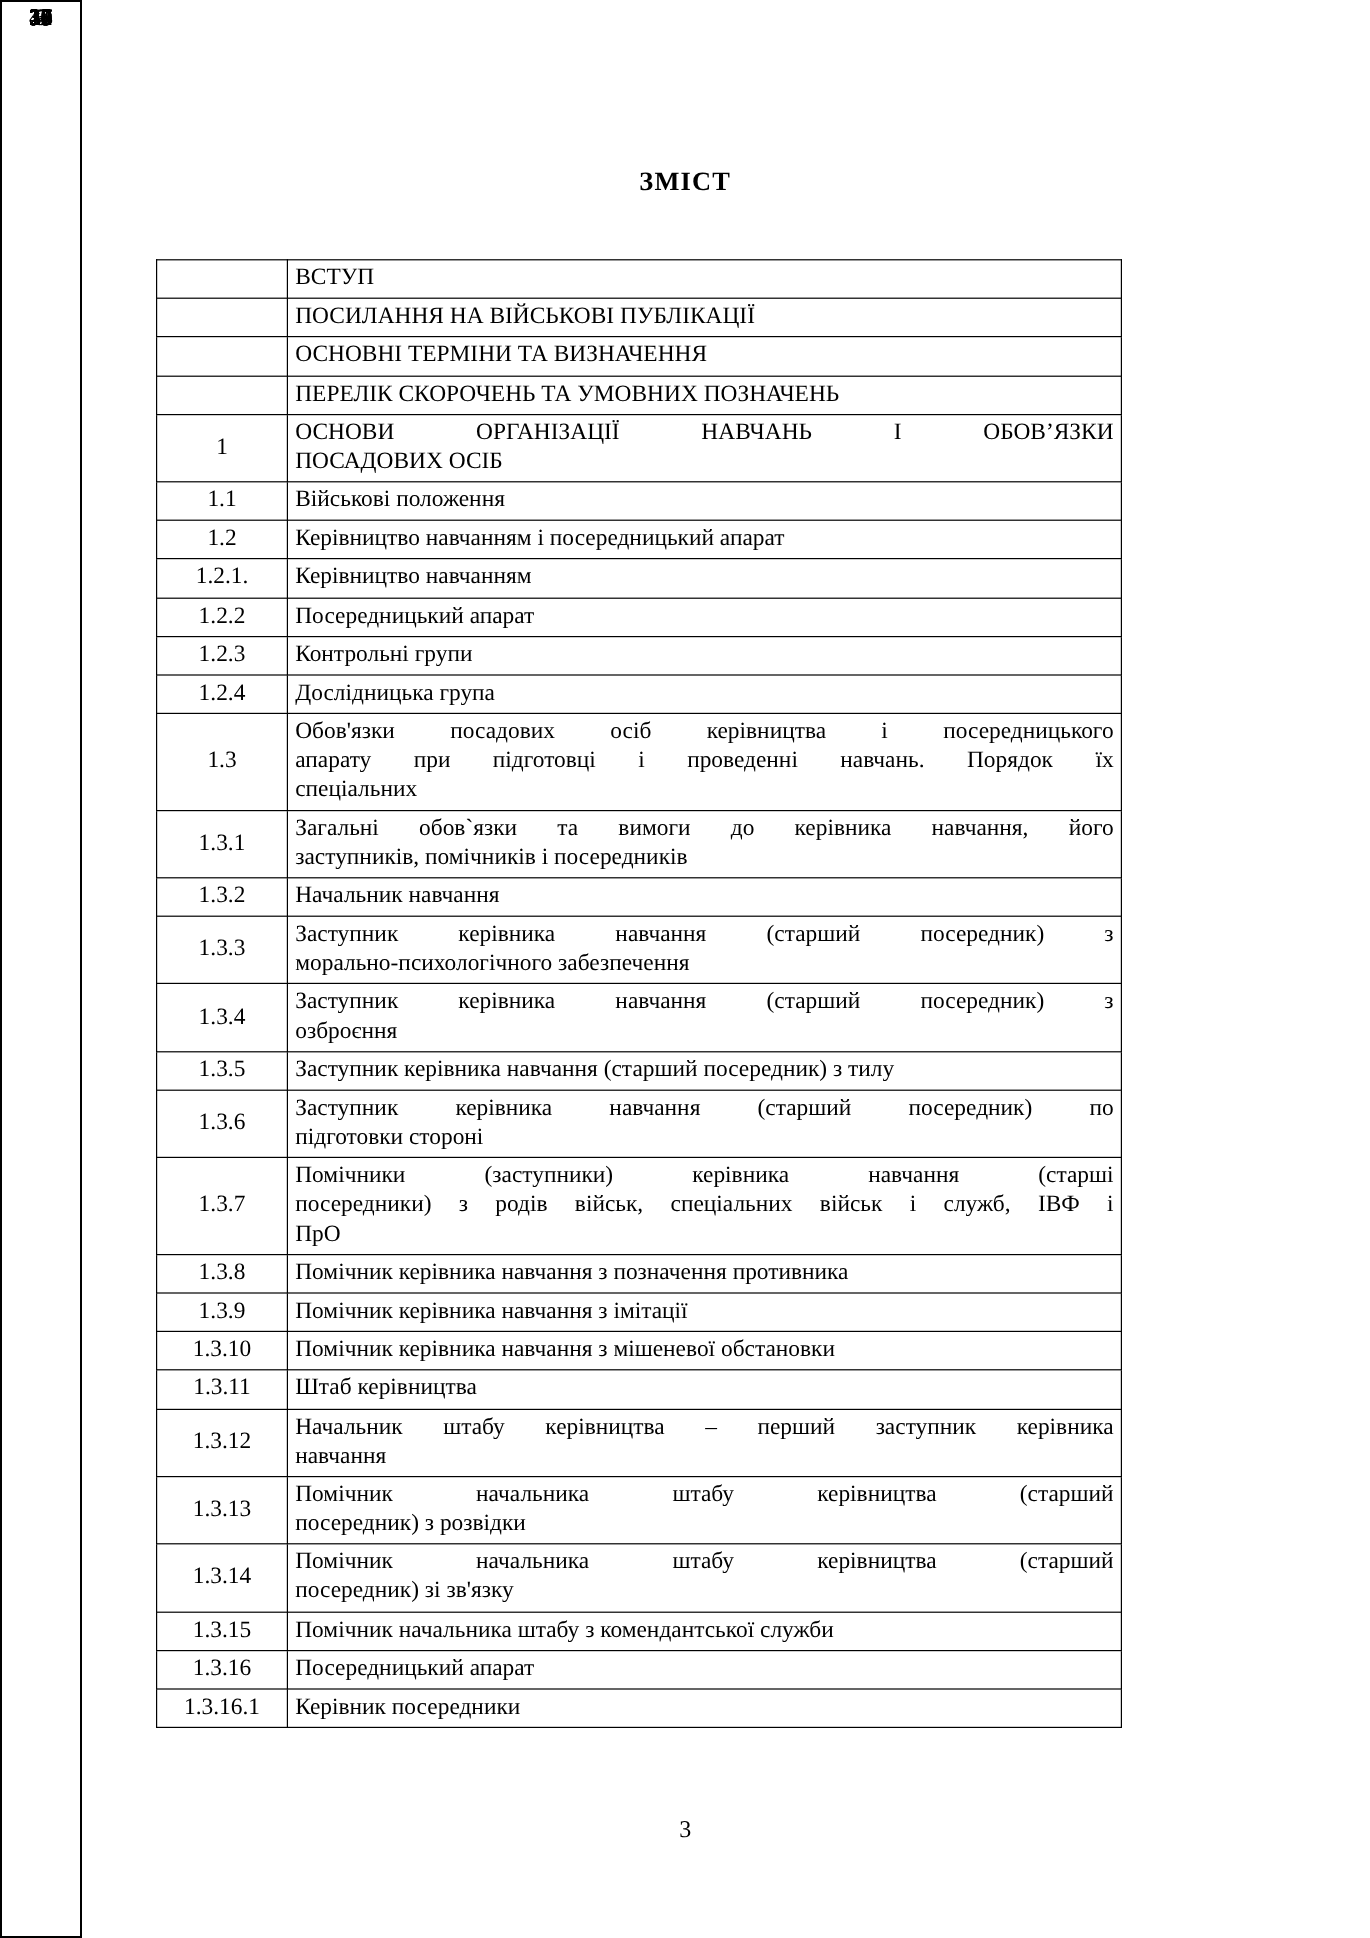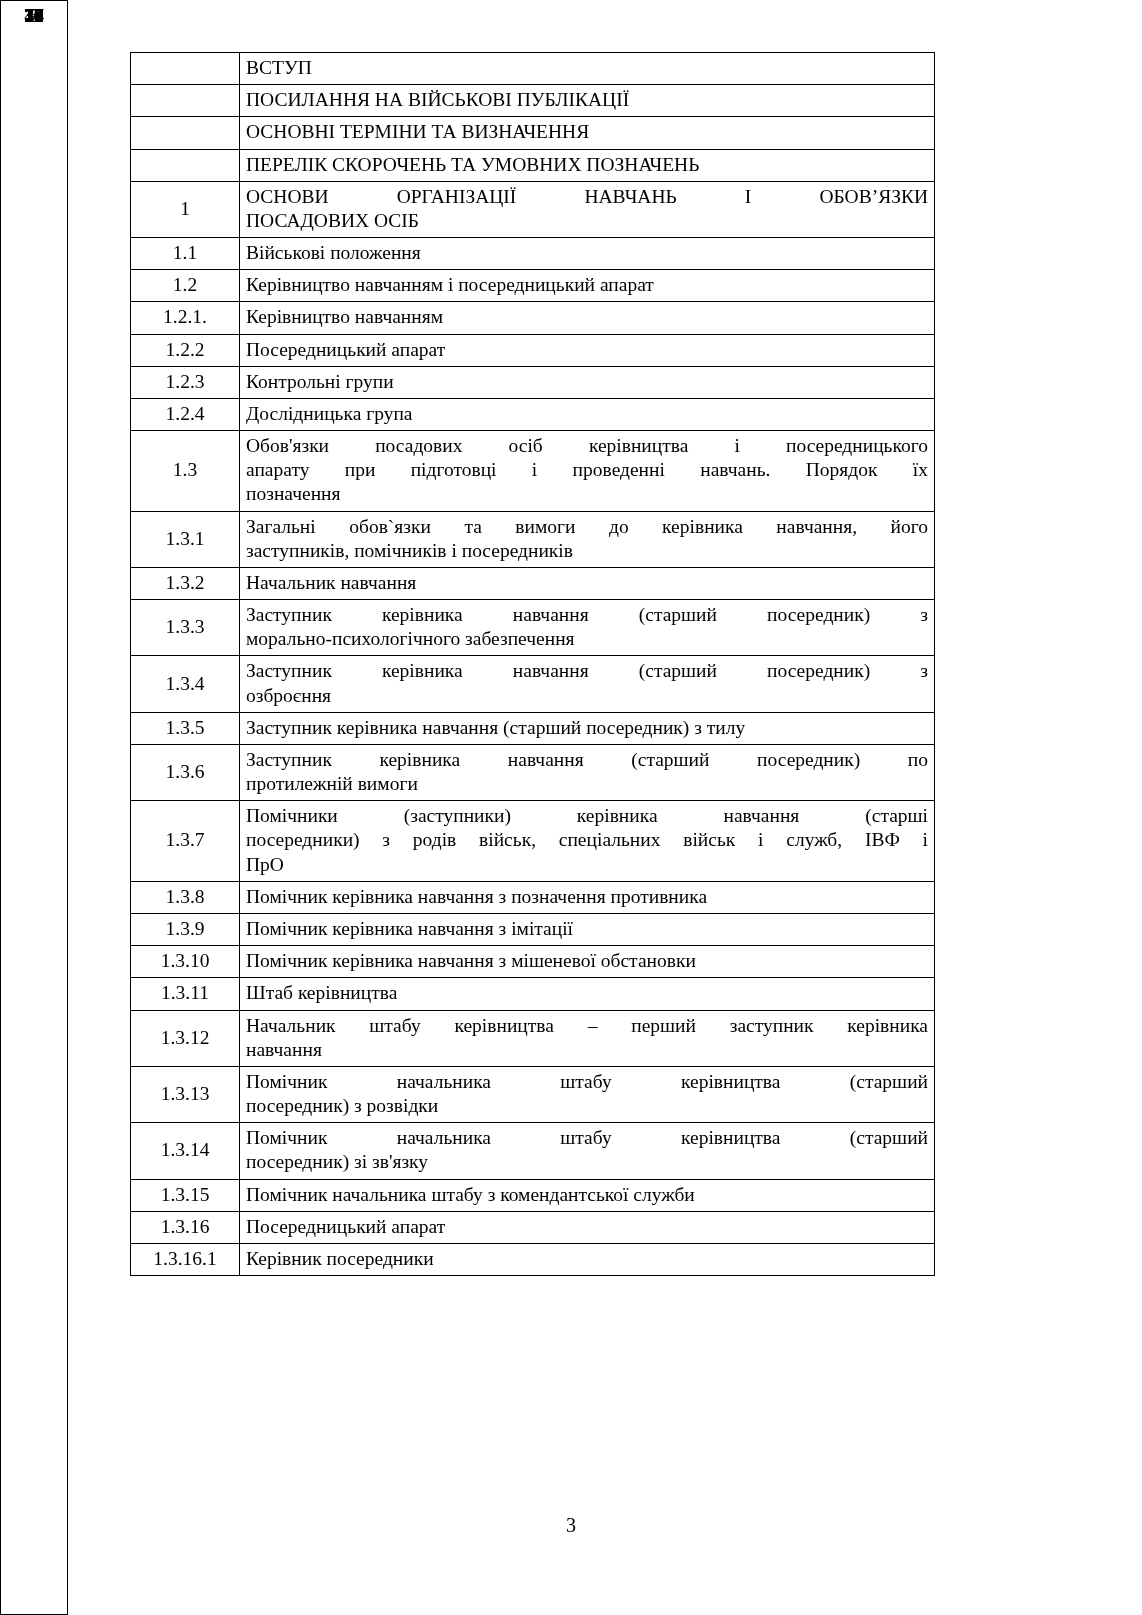--- a/index.html
+++ b/index.html
@@ -84,20 +84,21 @@
     width: 1142px;
     text-align: center;
     font-size: 20px;
   }
 </style>
 </head>
 <body>
 
 <div class="page">
 
+  <div class="doc-title">ЗМІСТ</div>
 
   <div class="toc-wrap">
     <table class="toc">
       <tbody>
           <tr>
             <td class="num"></td>
             <td class="title">ВСТУП</td>
             <td class="page">6</td>
           </tr>
           <tr>
@@ -151,21 +152,21 @@
           <tr>
             <td class="num">1.2.4</td>
             <td class="title">Дослідницька група</td>
             <td class="page">22</td>
           </tr>
           <tr>
             <td class="num">1.3</td>
             <td class="title just">
               <span class="line">Обов'язки посадових осіб керівництва і посередницького</span>
               <span class="line">апарату при підготовці і проведенні навчань. Порядок їх</span>
-              <span class="last">позначення</span>
+              <span class="last">спеціальних</span>
             </td>
             <td class="page">22</td>
           </tr>
           <tr>
             <td class="num">1.3.1</td>
             <td class="title just">
               <span class="line">Загальні обов`язки та вимоги до керівника навчання, його</span>
               <span class="last">заступників, помічників і посередників</span>
             </td>
             <td class="page">22</td>
@@ -193,21 +194,21 @@
           </tr>
           <tr>
             <td class="num">1.3.5</td>
             <td class="title">Заступник керівника навчання (старший посередник) з тилу</td>
             <td class="page">27</td>
           </tr>
           <tr>
             <td class="num">1.3.6</td>
             <td class="title just">
               <span class="line">Заступник керівника навчання (старший посередник) по</span>
-              <span class="last">протилежній вимоги</span>
+              <span class="last">підготовки стороні</span>
             </td>
             <td class="page">27</td>
           </tr>
           <tr>
             <td class="num">1.3.7</td>
             <td class="title just">
               <span class="line">Помічники (заступники) керівника навчання (старші</span>
               <span class="line">посередники) з родів військ, спеціальних військ і служб, ІВФ і</span>
               <span class="last">ПрО</span>
             </td>

